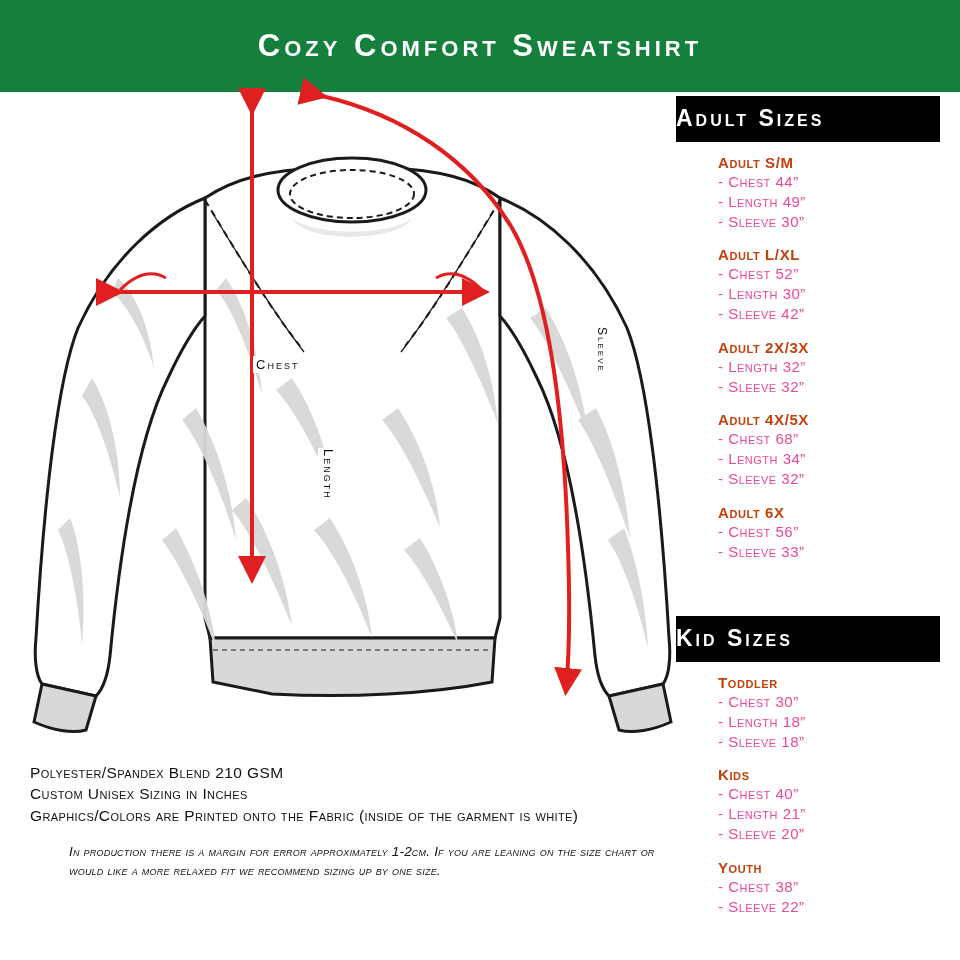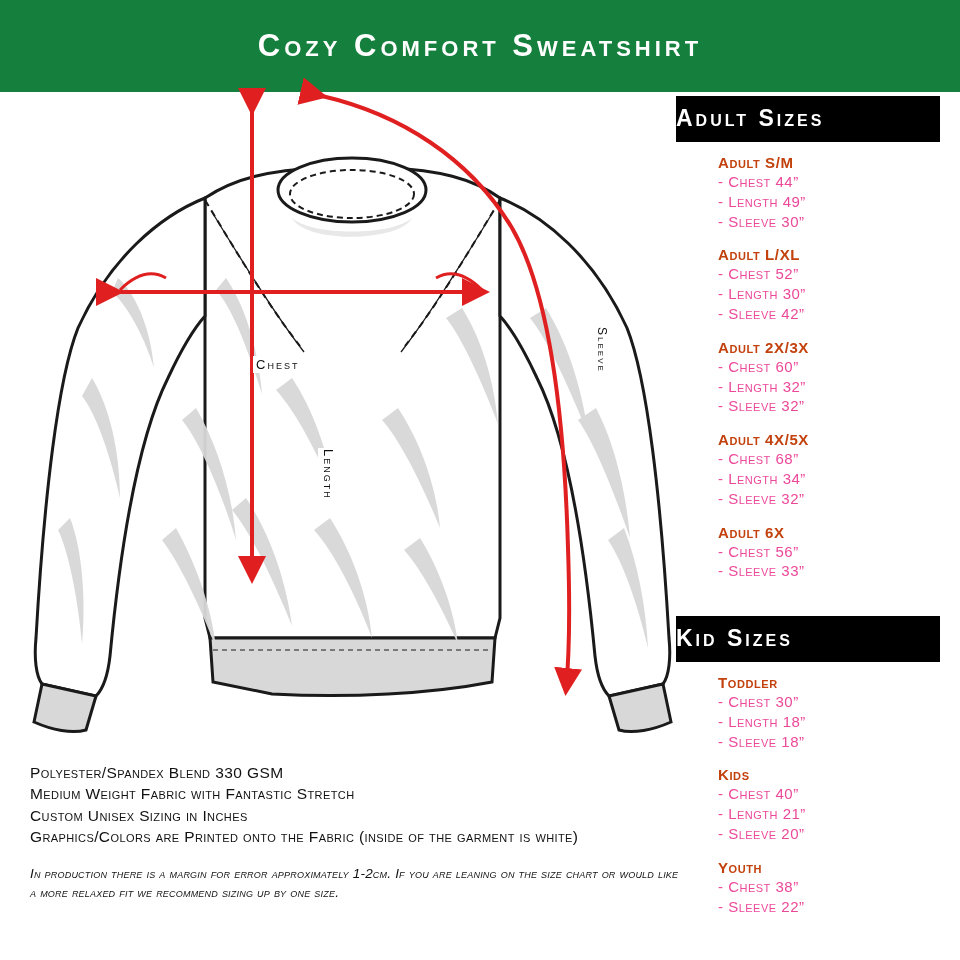--- a/index.html
+++ b/index.html
@@ -96,20 +96,21 @@
     line-height: 1.38;
   }
   .notes-italic {
     margin-top: 16px;
     font-size: 13.5px;
     font-style: italic;
     color: #111111;
     letter-spacing: 0.2px;
     line-height: 1.42;
     font-variant: small-caps;
+    margin-left: 39px;
   }
 
   
   .meas-label {
     position: absolute;
     font-size: 13px;
     color: #111111;
     letter-spacing: 2px;
     font-variant: small-caps;
     font-weight: normal;
@@ -224,21 +225,20 @@
 
       <div class="size-group">
         <div class="size-name">Adult L/XL</div>
         <div class="size-line">- Chest 52”</div>
         <div class="size-line">- Length 30”</div>
         <div class="size-line">- Sleeve 42”</div>
       </div>
 
       <div class="size-group">
         <div class="size-name">Adult 2X/3X</div>
-        <div class="size-line">- Chest 60”</div>
         <div class="size-line">- Length 32”</div>
         <div class="size-line">- Sleeve 32”</div>
       </div>
 
       <div class="size-group">
         <div class="size-name">Adult 4X/5X</div>
         <div class="size-line">- Chest 68”</div>
         <div class="size-line">- Length 34”</div>
         <div class="size-line">- Sleeve 32”</div>
       </div>
@@ -273,20 +273,19 @@
       <div class="size-group">
         <div class="size-name">Youth</div>
         <div class="size-line">- Chest 38”</div>
         <div class="size-line">- Sleeve 22”</div>
       </div>
 
     </div>
   </div>
 
   <div class="notes">
-    <div class="notes-line">Polyester/Spandex Blend 330 GSM</div>
-    <div class="notes-line">Medium Weight Fabric with Fantastic Stretch</div>
+    <div class="notes-line">Polyester/Spandex Blend 210 GSM</div>
     <div class="notes-line">Custom Unisex Sizing in Inches</div>
     <div class="notes-line">Graphics/Colors are Printed onto the Fabric (inside of the garment is white)</div>
     <div class="notes-italic">In production there is a margin for error approximately 1-2cm. If you are leaning on the size chart or would like a more relaxed fit we recommend sizing up by one size.</div>
   </div>
 
 </div>
 
 </body></html>

